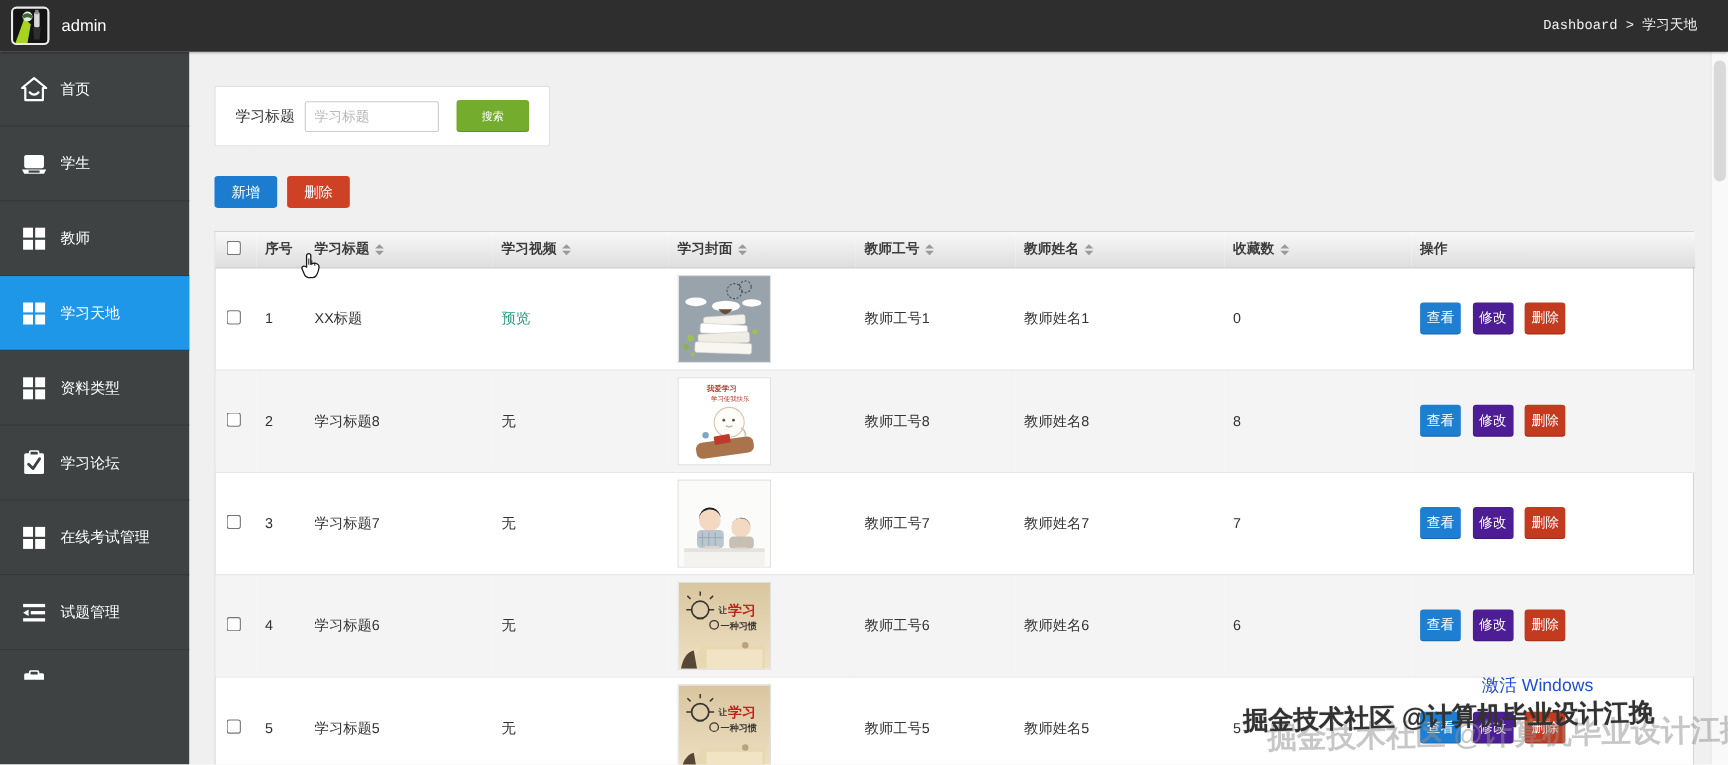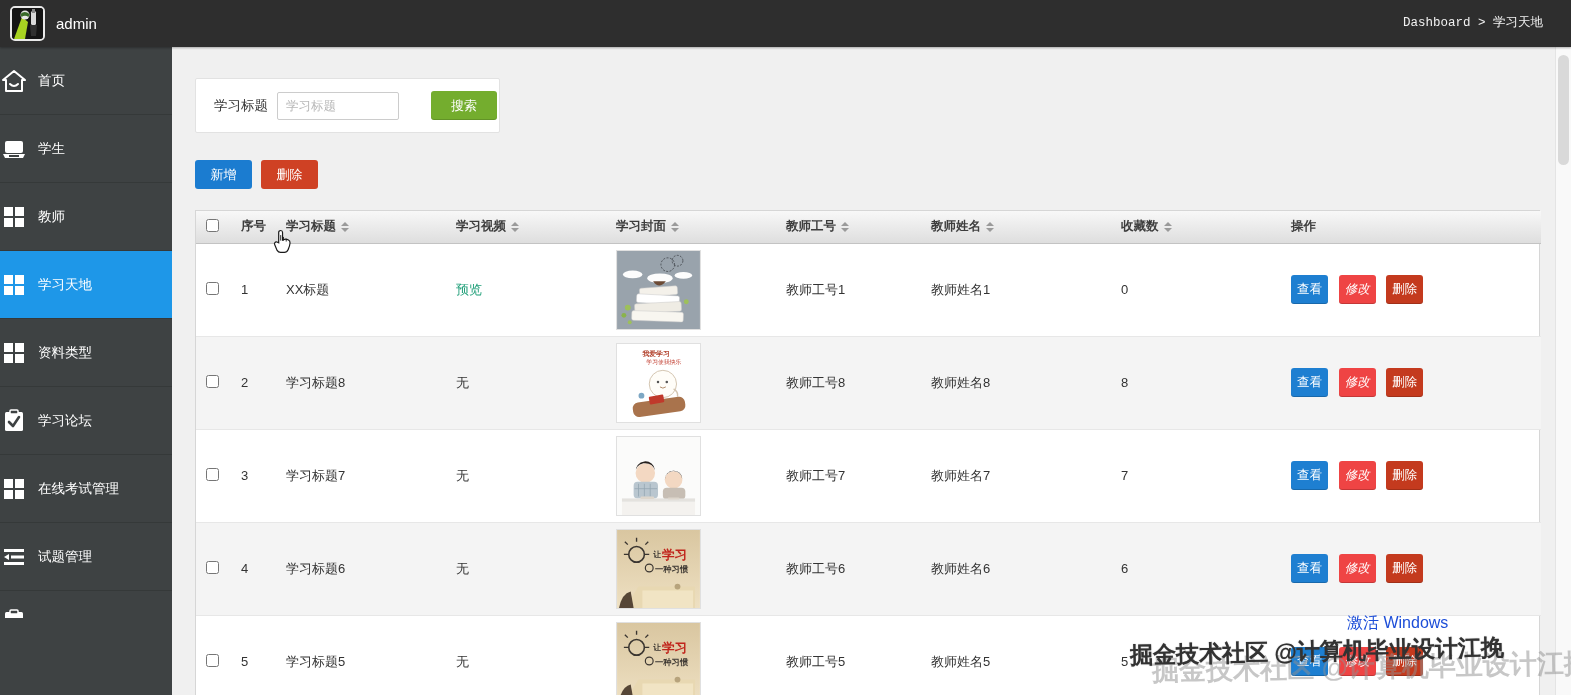--- a/index.html
+++ b/index.html
@@ -9,54 +9,54 @@
 
   
   .topbar { position:absolute; left:0; top:0; width:1571px; height:47px; background:#2e2e2e; z-index:30; box-shadow:0 1px 2px rgba(0,0,0,.3); }
   .user-area { position:absolute; left:10px; top:5px; height:37px; display:flex; align-items:center; cursor:pointer; }
   .avatar { width:35px; height:35px; border-radius:5px; border:2px solid #e9e9e9; overflow:hidden; background:#1b1b1b; }
   .username { color:#fff; font-size:15px; margin-left:11px; }
   .breadcrumb { position:absolute; right:28px; top:0; height:47px; line-height:47px; color:#f2f2f2; font-size:12.5px;font-family:Liberation Mono, monospace; }
 
   
   .sidebar { position:absolute; left:0; top:47px; width:172px; height:648px; background:#3e4243; z-index:20; }
-  .side-item { height:68px; border-bottom:1px solid #353939; display:flex; align-items:center; padding-left:0; cursor:pointer; }
+  .side-item { height:68px; border-bottom:1px solid #353939; display:flex; align-items:center; padding-left:17px; cursor:pointer; }
   .side-item .icn { width:27px; height:27px; flex:0 0 27px; display:flex; align-items:center; justify-content:center; }
   .side-item .lbl { color:#fff; font-size:13.5px; margin-left:11px; white-space:nowrap; }
   .side-item.active { background:#1e97e8; }
   .side-item.partial { height:27px; border-bottom:none; overflow:hidden; align-items:flex-start; padding-top:16px; }
 
   
   .main { position:absolute; left:172px; top:47px; width:1383px; height:648px; background:#f0f0f0; }
 
   .search-card { position:absolute; left:23px; top:31px; width:305px; height:55px; background:#fff; border:1px solid #e2e2e2; border-radius:2px; display:flex; align-items:center; padding-left:18px; }
   .search-label { font-size:13.5px; color:#333; }
   .search-input { width:122px; height:28px; margin-left:9px; border:1px solid #ccc; border-radius:2px; padding:0 8px; font-size:12.5px; color:#333; outline:none; font-family:inherit; }
   .search-input::placeholder { color:#b8b8b8; }
   .btn { display:inline-block; border:none; border-radius:3px; color:#fff; text-align:center; cursor:pointer; font-family:inherit; }
-  .btn-search { width:66px; height:29px; margin-left:32px; background:#74ad2e; font-size:13px; box-shadow:inset 0 -1px 0 rgba(0,0,0,.15); }
+  .btn-search { width:66px; height:29px; margin-left:16px; background:#74ad2e; font-size:10px; box-shadow:inset 0 -1px 0 rgba(0,0,0,.15); }
   .btn-add { position:absolute; left:23px; top:113px; width:57px; height:29px; background:#1b7cd0; font-size:13px; }
   .btn-del { position:absolute; left:89px; top:113px; width:57px; height:29px; background:#cf4124; font-size:13px; }
 
   
   .table-card { position:absolute; left:23px; top:163px; width:1345px; height:500px; background:#fff; border:1px solid #d6d6d6; border-bottom:none; }
   table { border-collapse:collapse; table-layout:fixed; width:1345px; }
   thead th { height:32px; background:linear-gradient(#f8f8f8,#dedede); border-bottom:1px solid #c3c3c3; font-size:12.5px; font-weight:700; color:#3d3d3d; text-align:left; padding:0 8px; white-space:nowrap; }
   tbody td { height:93px; font-size:13px; color:#333; padding:0 8px; border-bottom:1px solid #e7e7e7; white-space:nowrap; }
   tr.stripe td { background:#f4f4f4; }
   .sort { display:inline-block; vertical-align:middle; margin-left:5px; cursor:pointer; }
   .sort b { display:block; width:0; height:0; border-left:4px solid transparent; border-right:4px solid transparent; }
   .sort b.up { border-bottom:4px solid #9a9a9a; margin-bottom:2px; }
   .sort b.down { border-top:4px solid #9a9a9a; }
   input[type=checkbox] { width:13px; height:13px; cursor:pointer; margin-left:2px; }
   .link-green { color:#22a07a; cursor:pointer; }
   .cover { display:block; width:85px; height:80px; border:1px solid #e0e0e0; background:#fff; }
   .row-btn { padding:6px 6px; font-size:12.5px; margin-right:7px; border-radius:3px; box-shadow:inset 0 -1px 0 rgba(0,0,0,.18); }
   .row-btn.view { background:#1e7fd1; }
-  .row-btn.edit { background:#ef4444;font-style:italic; }
+  .row-btn.edit { background:#4c1d95; }
   .row-btn.delete { background:#c43a1e; }
 
   
   .scrollbar { position:absolute; right:0; top:47px; width:16px; height:648px; background:#f9f9f9; border-left:1px solid #e4e4e4; z-index:25; }
   .scroll-thumb { position:absolute; left:2px; top:8px; width:11px; height:110px; background:#d9d9d9; border-radius:6px; cursor:pointer; }
 
   
   .wm-activate { position:absolute; left:1347px; top:613px; font-size:16px; color:#1d4ed8; z-index:40; }
   .wm-echo { position:absolute; left:1152px; top:649px; font-size:27px; font-weight:700; color:#909090; opacity:.5; white-space:nowrap; transform:rotate(-1deg); z-index:40; }
   .wm-main { position:absolute; left:1130px; top:636px; font-size:23px; font-weight:700; color:#323232; white-space:nowrap; transform:rotate(-1.2deg); z-index:41; text-shadow:0 0 1px rgba(50,50,50,.6); }

